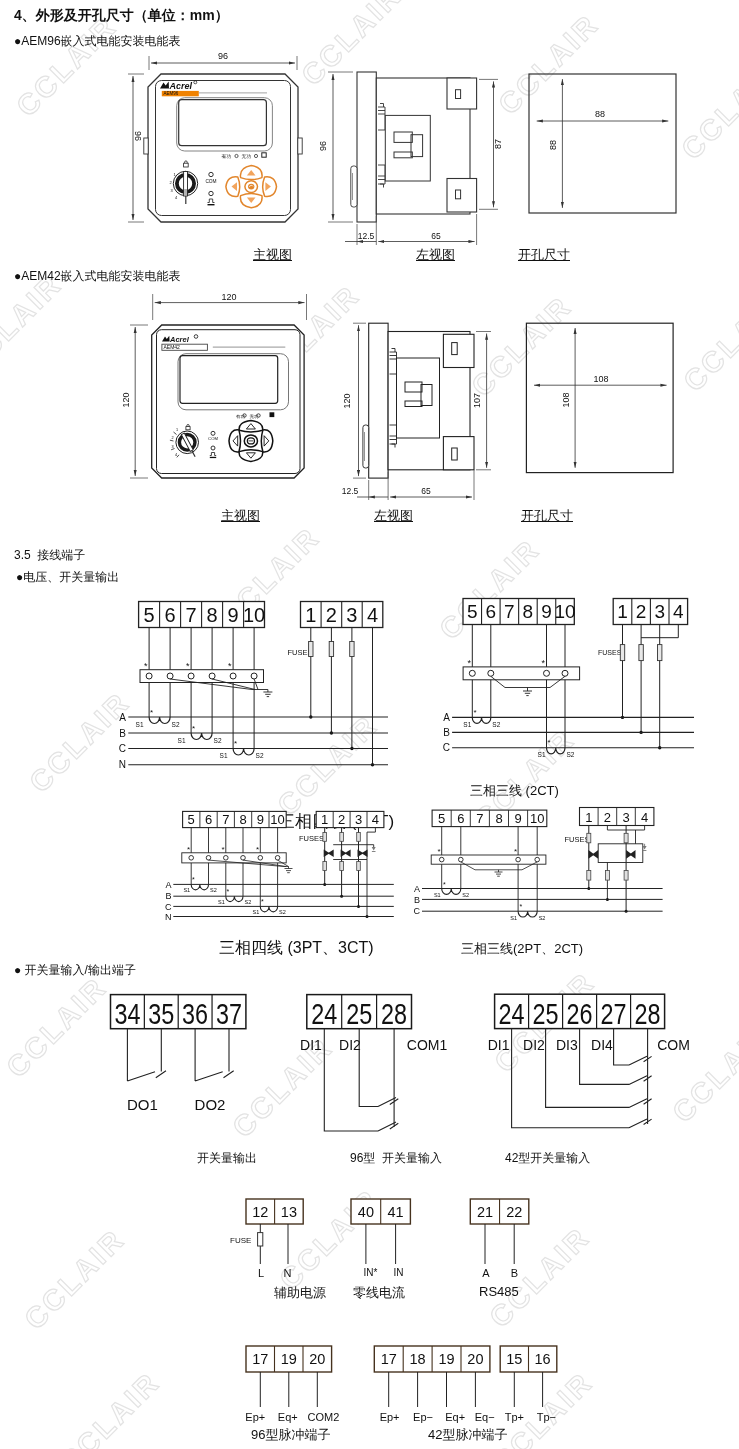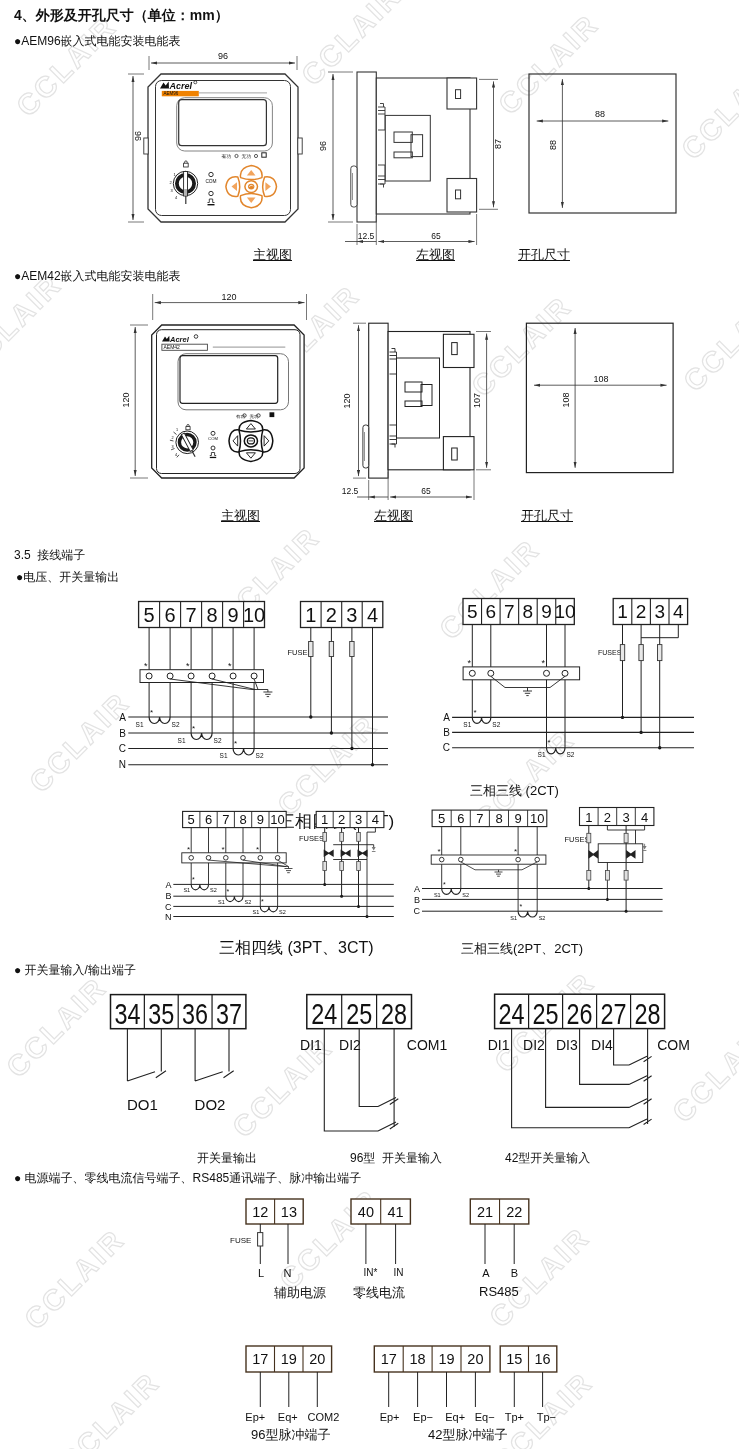--- a/index.html
+++ b/index.html
@@ -89,21 +89,20 @@
 <div class="t" style="left:461px;top:940px;font-size:13px;">三相三线(2PT、2CT)</div>
 
 <div class="t" style="left:14px;top:962px;font-size:12px;">● 开关量输入/输出端子</div>
 
 <div class="t" style="left:197px;top:1150px;font-size:12px;">开关量输出</div>
 
 <div class="t" style="left:350px;top:1150px;font-size:12px;">96型&nbsp;&nbsp;开关量输入</div>
 
 <div class="t" style="left:505px;top:1150px;font-size:12px;">42型开关量输入</div>
 
-<div class="t" style="left:14px;top:1170px;font-size:12px;">● 电源端子、零线电流信号端子、RS485通讯端子、脉冲输出端子</div>
 
 <div class="t" style="left:250px;top:1284px;font-size:13px;margin-left:24px;">辅助电源</div>
 
 <div class="t" style="left:353px;top:1284px;font-size:13px;">零线电流</div>
 
 <div class="t" style="left:479px;top:1284px;font-size:13px;text-align:right;">RS485</div>
 
 <div class="t" style="left:251px;top:1426px;font-size:13px;">96型脉冲端子</div>
 
 <div class="t" style="left:428px;top:1426px;font-size:13px;">42型脉冲端子</div>

